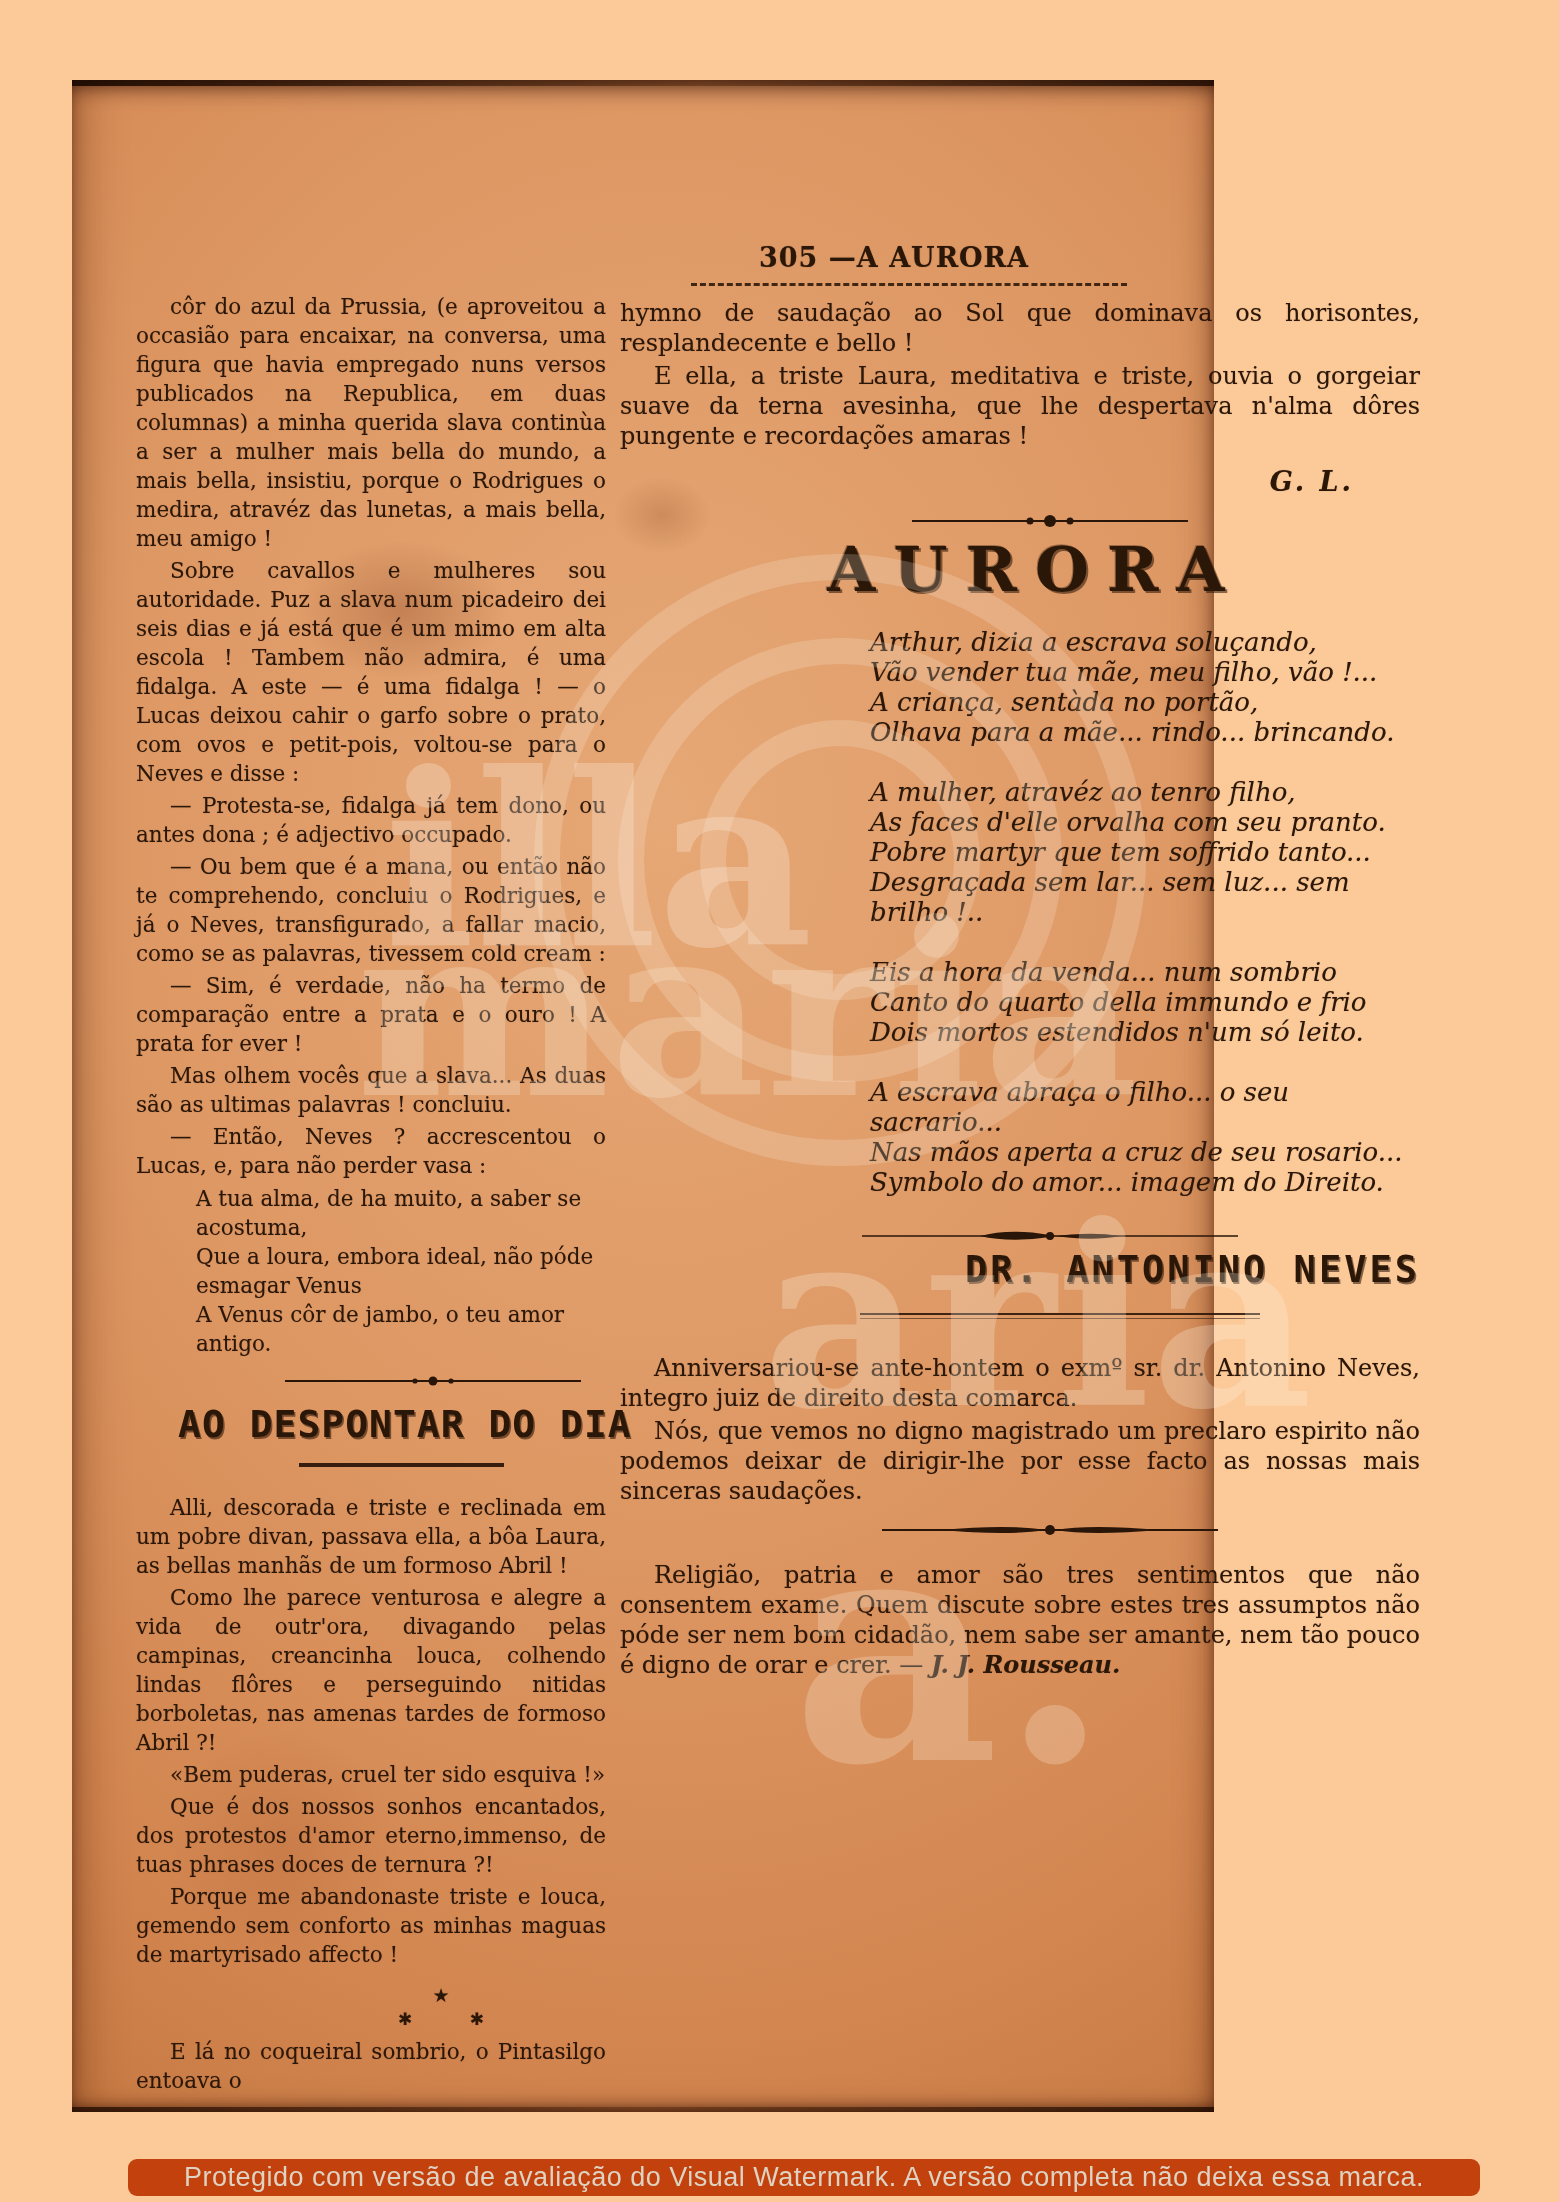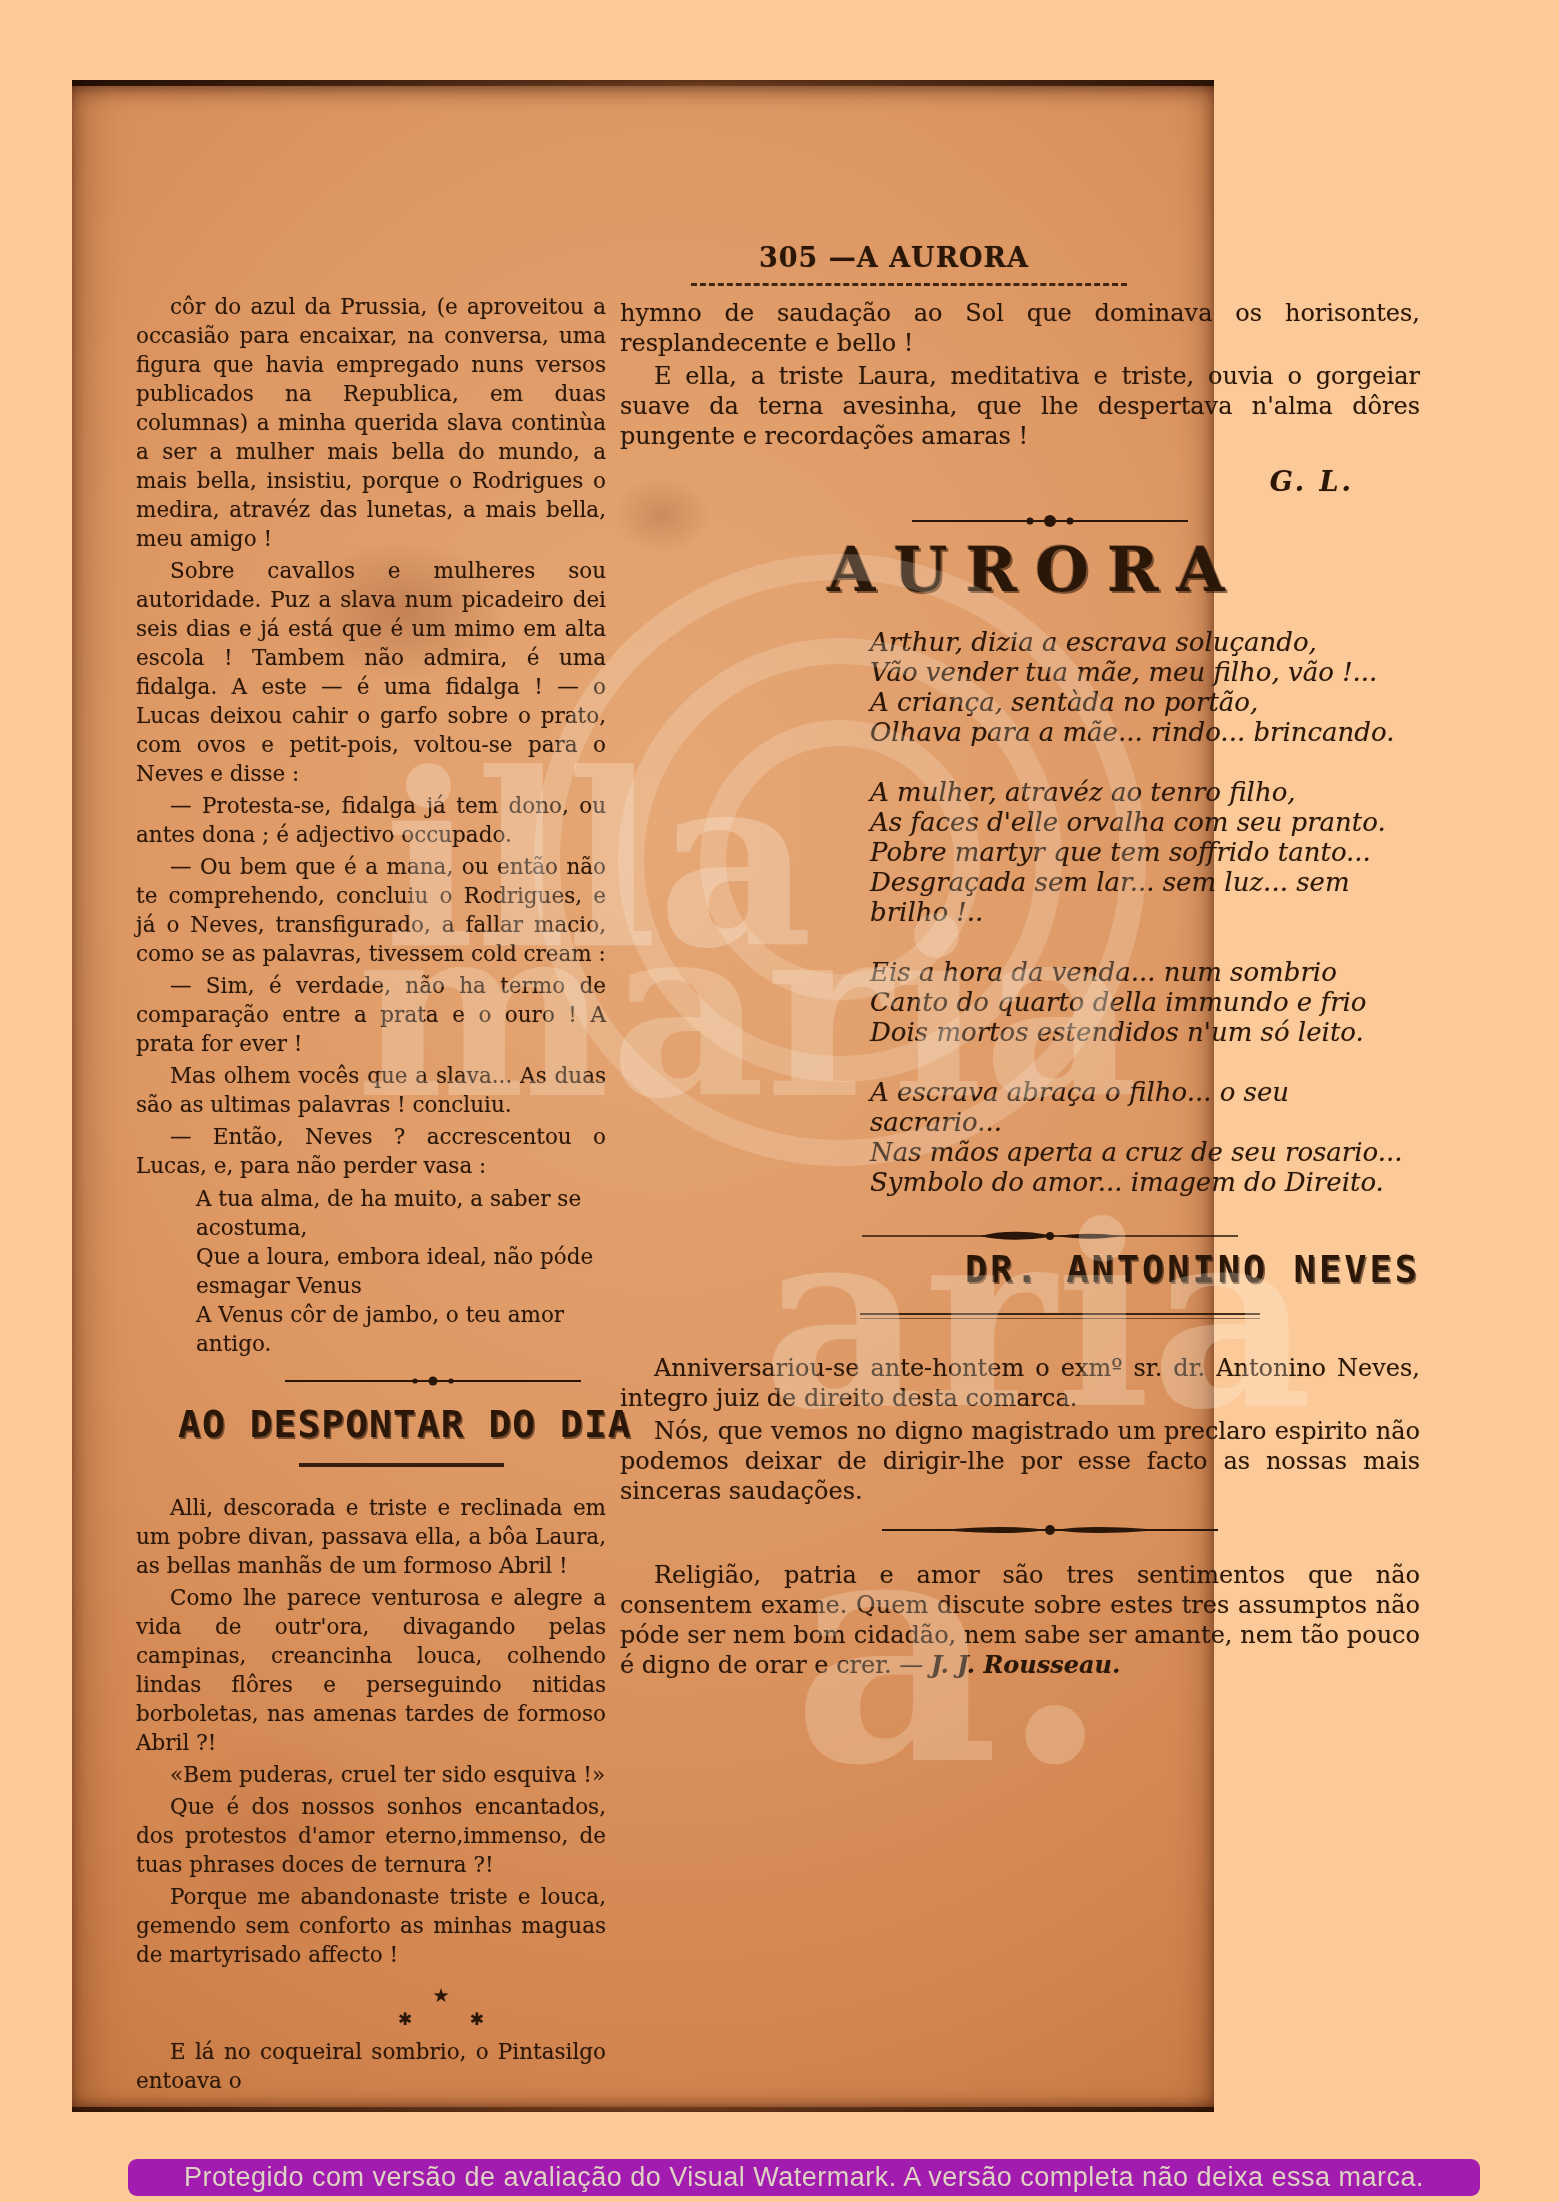--- a/index.html
+++ b/index.html
@@ -79,21 +79,21 @@
   }
   .neves-rule{width:400px;height:3px;margin:28px auto 34px;transform:translateX(40px);
     border-top:2px solid rgba(35,16,4,.85);border-bottom:1px solid rgba(35,16,4,.55);}
   .quote-author{font-style:italic;font-weight:bold;}
   
   .wm{position:absolute;pointer-events:none;color:rgba(255,246,232,.28);
       font-family:"DejaVu Serif", serif;font-weight:bold;z-index:5;}
   .wm-circle{position:absolute;border:26px solid rgba(255,246,232,.20);border-radius:50%;pointer-events:none;z-index:5;}
   .wm-banner{
     position:absolute;left:128px;top:2159px;width:1352px;height:37px;z-index:6;
-    background:#a21caf;border-radius:9px;color:#ded3c2;
+    background:#c2410c;border-radius:9px;color:#ded3c2;
     font-family:"Liberation Sans", sans-serif;font-size:27px;line-height:37px;
     text-align:center;font-weight:normal;letter-spacing:.5px;
   }
 </style>
 </head>
 <body>
 
 <div class="page">
 
   <div class="stain" style="left:180px;top:430px;width:300px;height:200px;background:radial-gradient(closest-side,rgba(120,50,22,.28),rgba(120,50,22,0) 70%);"></div>

